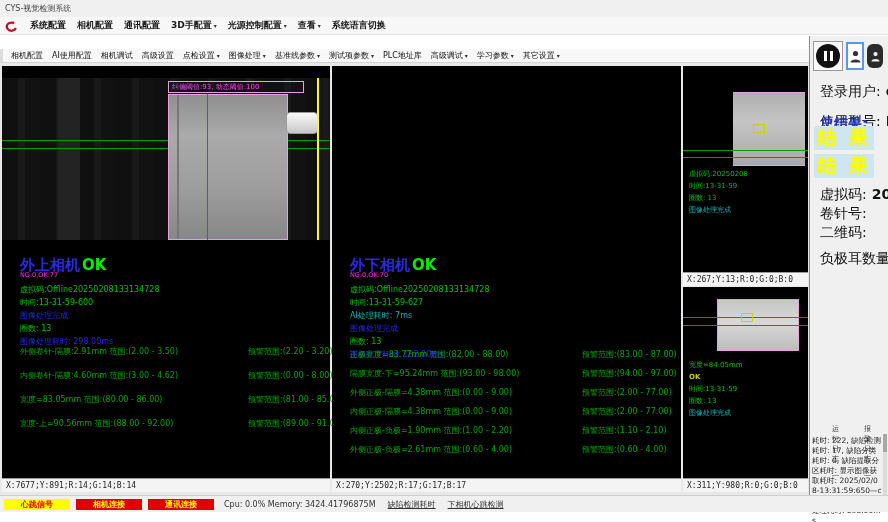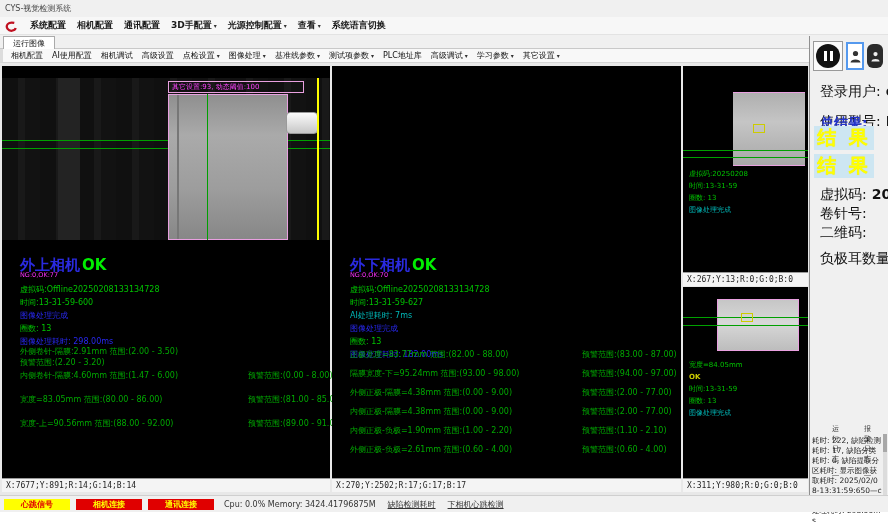--- a/index.html
+++ b/index.html
@@ -130,23 +130,20 @@
       </span>
     <span class="mitem">
         <span>查看</span>
         <span class="arr">▾</span>
       </span>
     <span class="mitem">
         <span>系统语言切换</span>
       </span>
   </div>
 
-  <div class="tabrow">
-    <span class="tab">运行图像</span>
-  </div>
 
   <div class="toolbar">
     <span class="titem">
         <span>相机配置</span>
       </span>
     <span class="titem">
         <span>AI使用配置</span>
       </span>
     <span class="titem">
         <span>相机调试</span>
@@ -192,39 +189,39 @@
   <div class="panel" style="left:2px;top:66px;width:328px;height:426px;">
     <div class="imgarea img-left">
       <div class="band"></div>
       <div class="hl" style="top:62px;"></div>
       <div class="hl" style="top:70px;"></div>
       <div class="cell-l">
           <div class="edge"></div>
         </div>
       <div class="vl-g" style="left:205px;top:16px;height:146px;"></div>
       <div class="roller"></div>
-      <div class="lbl-l">其它设置:93, 动态阈值:100</div>
+      <div class="lbl-l">纠偏阈值:93, 动态阈值:100</div>
       <div class="vl-y" style="left:315px;"></div>
     </div>
     <div class="result" style="top:192px;">
       <div class="cam-title"><span>外上相机</span><span class="ok">OK</span></div>
       <div class="ln m">NG:0,OK:77</div>
       <div class="ln g" style="margin-top:4px;">虚拟码:Offline20250208133134728</div>
       <div class="ln g">时间:13-31-59-600</div>
       <div class="ln b">图像处理完成</div>
       <div class="ln g">圈数: 13</div>
       <div class="ln b">图像处理耗时: 298.00ms</div>
     </div>
     <div class="rows" style="top:280px;">
-      <div class="mrow" style="margin-bottom:2px;flex-direction:column;">
+      <div class="mrow" style="margin-bottom:13px;">
           <span class="mc">外侧卷针-隔膜:2.91mm 范围:(2.00 - 3.50)</span>
           <span class="wc">预警范围:(2.20 - 3.20)</span>
         </div>
       <div class="mrow" style="margin-bottom:13px;">
-          <span class="mc">内侧卷针-隔膜:4.60mm 范围:(1.47 - 6.00)</span>
+          <span class="mc">内侧卷针-隔膜:4.60mm 范围:(3.00 - 4.62)</span>
           <span class="wc">预警范围:(0.00 - 8.00)</span>
         </div>
       <div class="mrow" style="margin-bottom:13px;">
           <span class="mc">宽度=83.05mm 范围:(80.00 - 86.00)</span>
           <span class="wc">预警范围:(81.00 - 85.00)</span>
         </div>
       <div class="mrow">
           <span class="mc">宽度-上=90.56mm 范围:(88.00 - 92.00)</span>
           <span class="wc">预警范围:(89.00 - 91.00)</span>
         </div>

